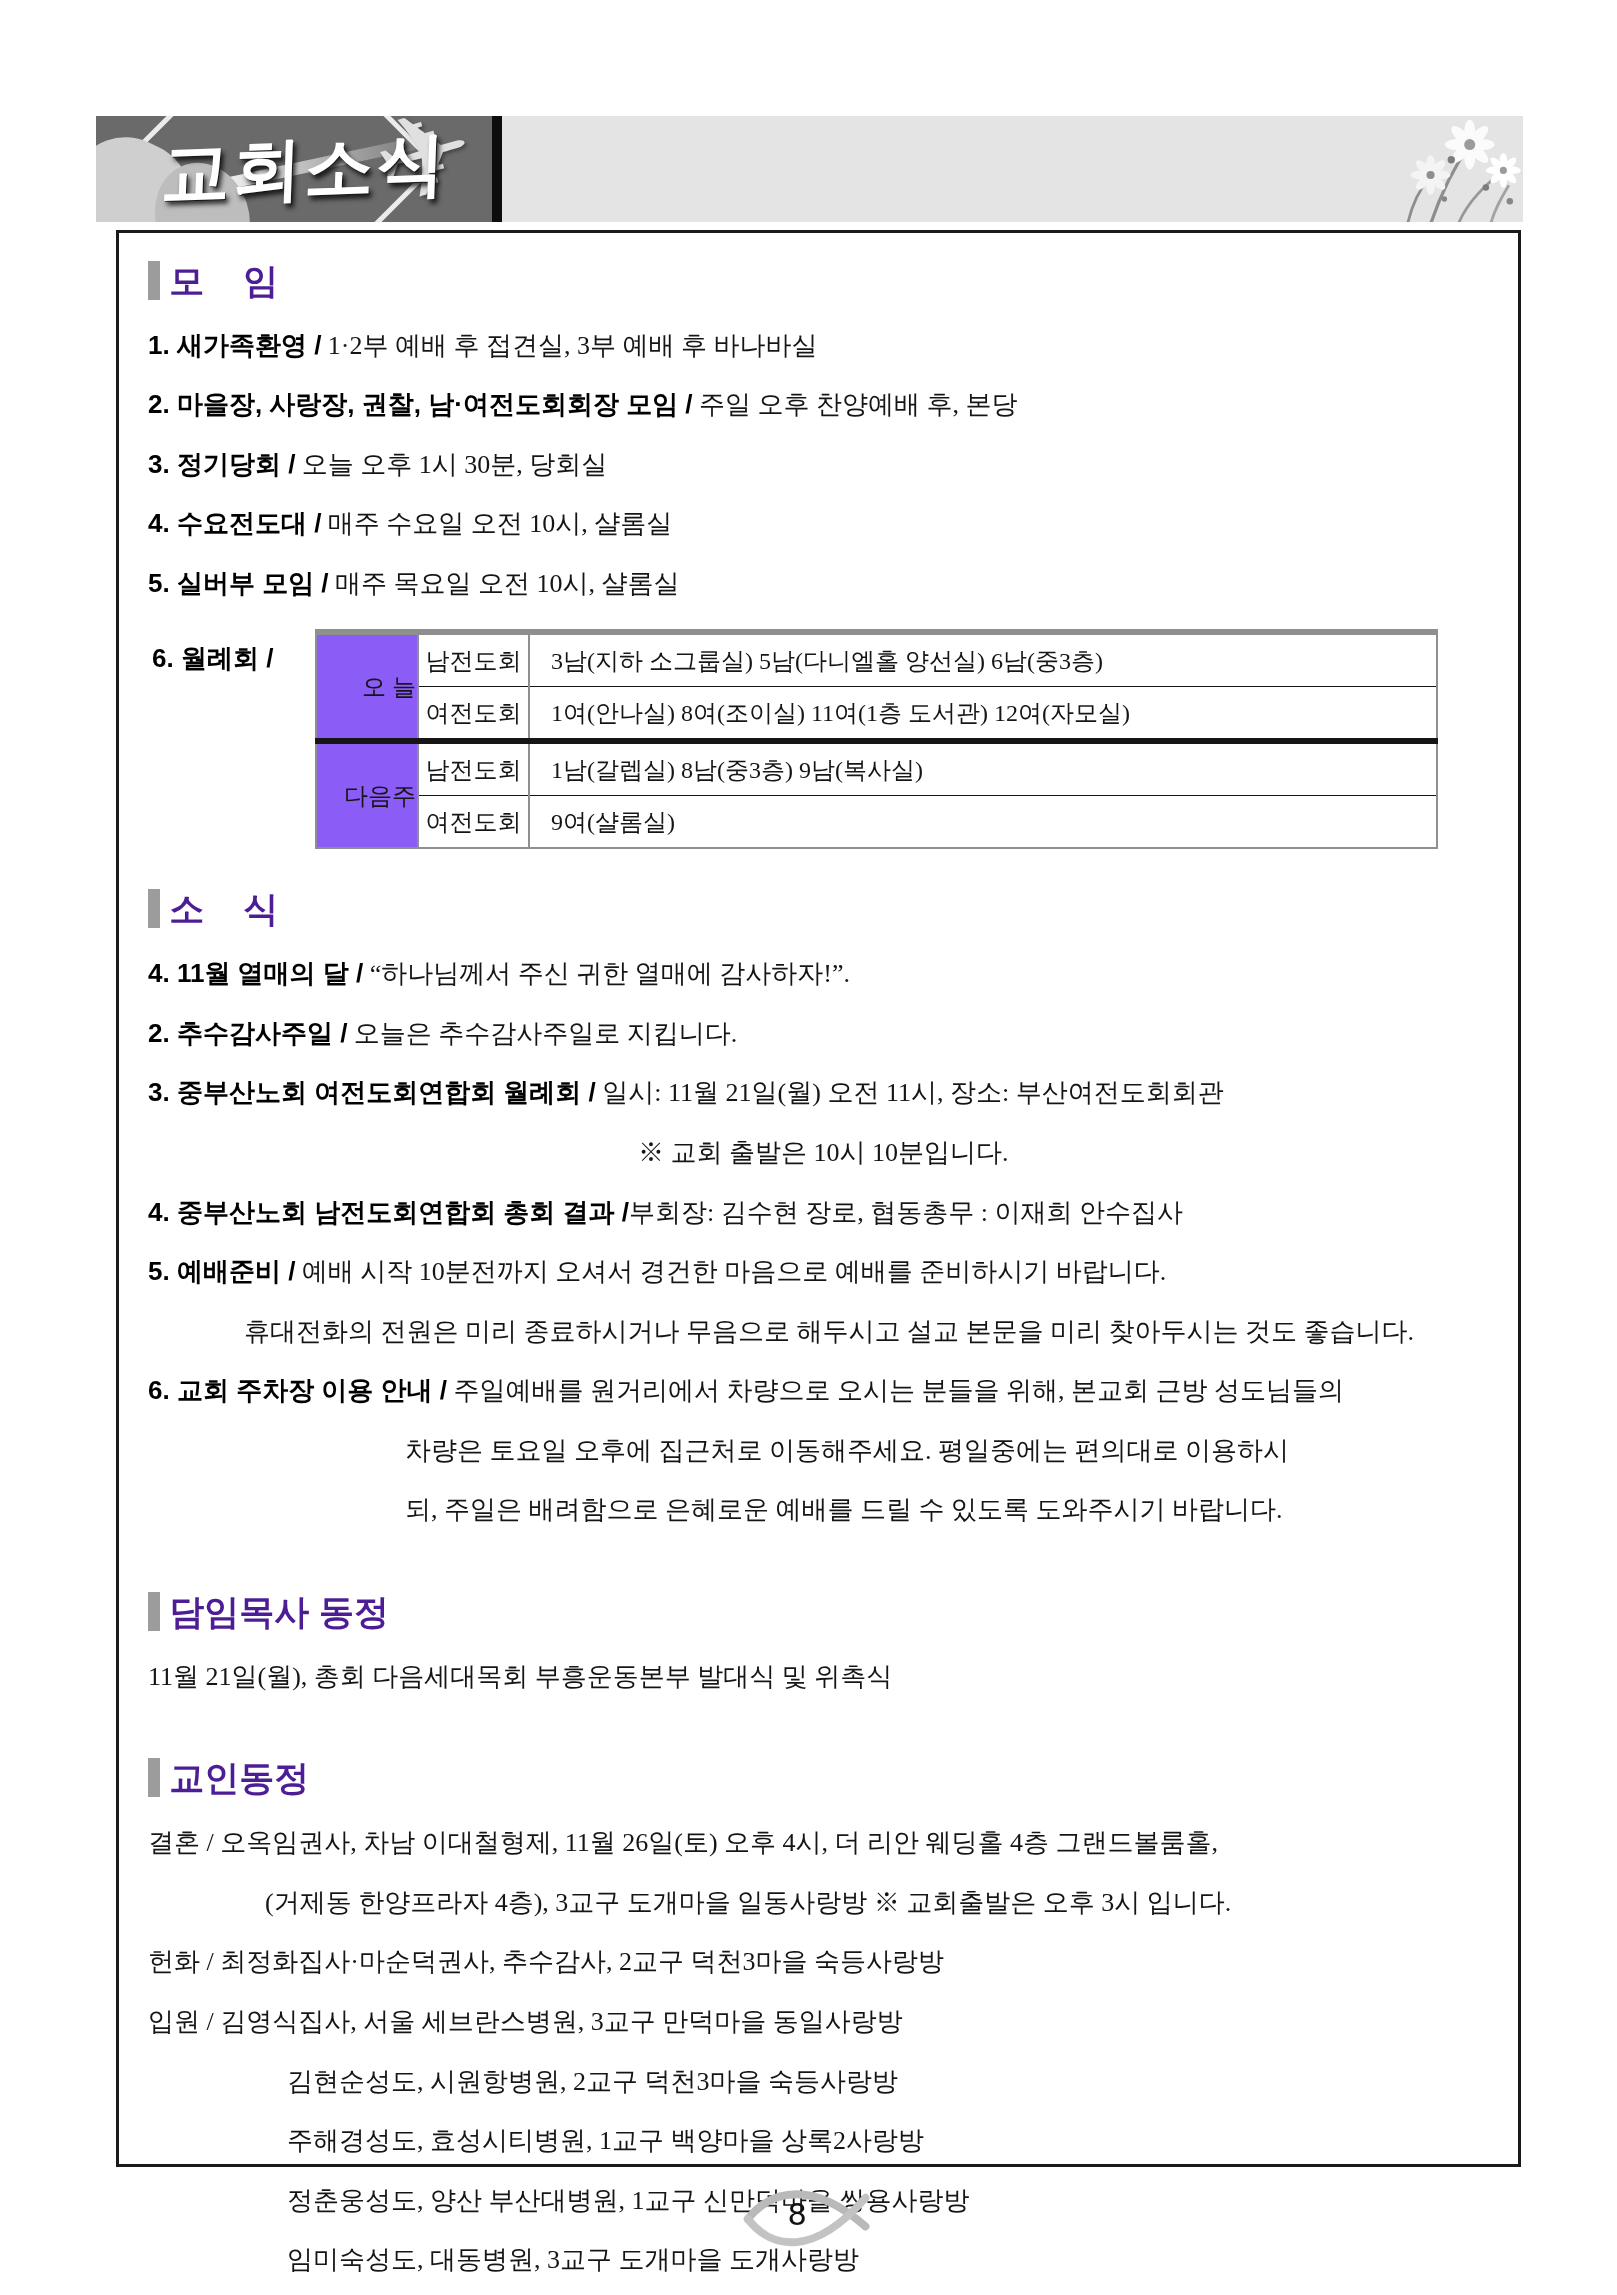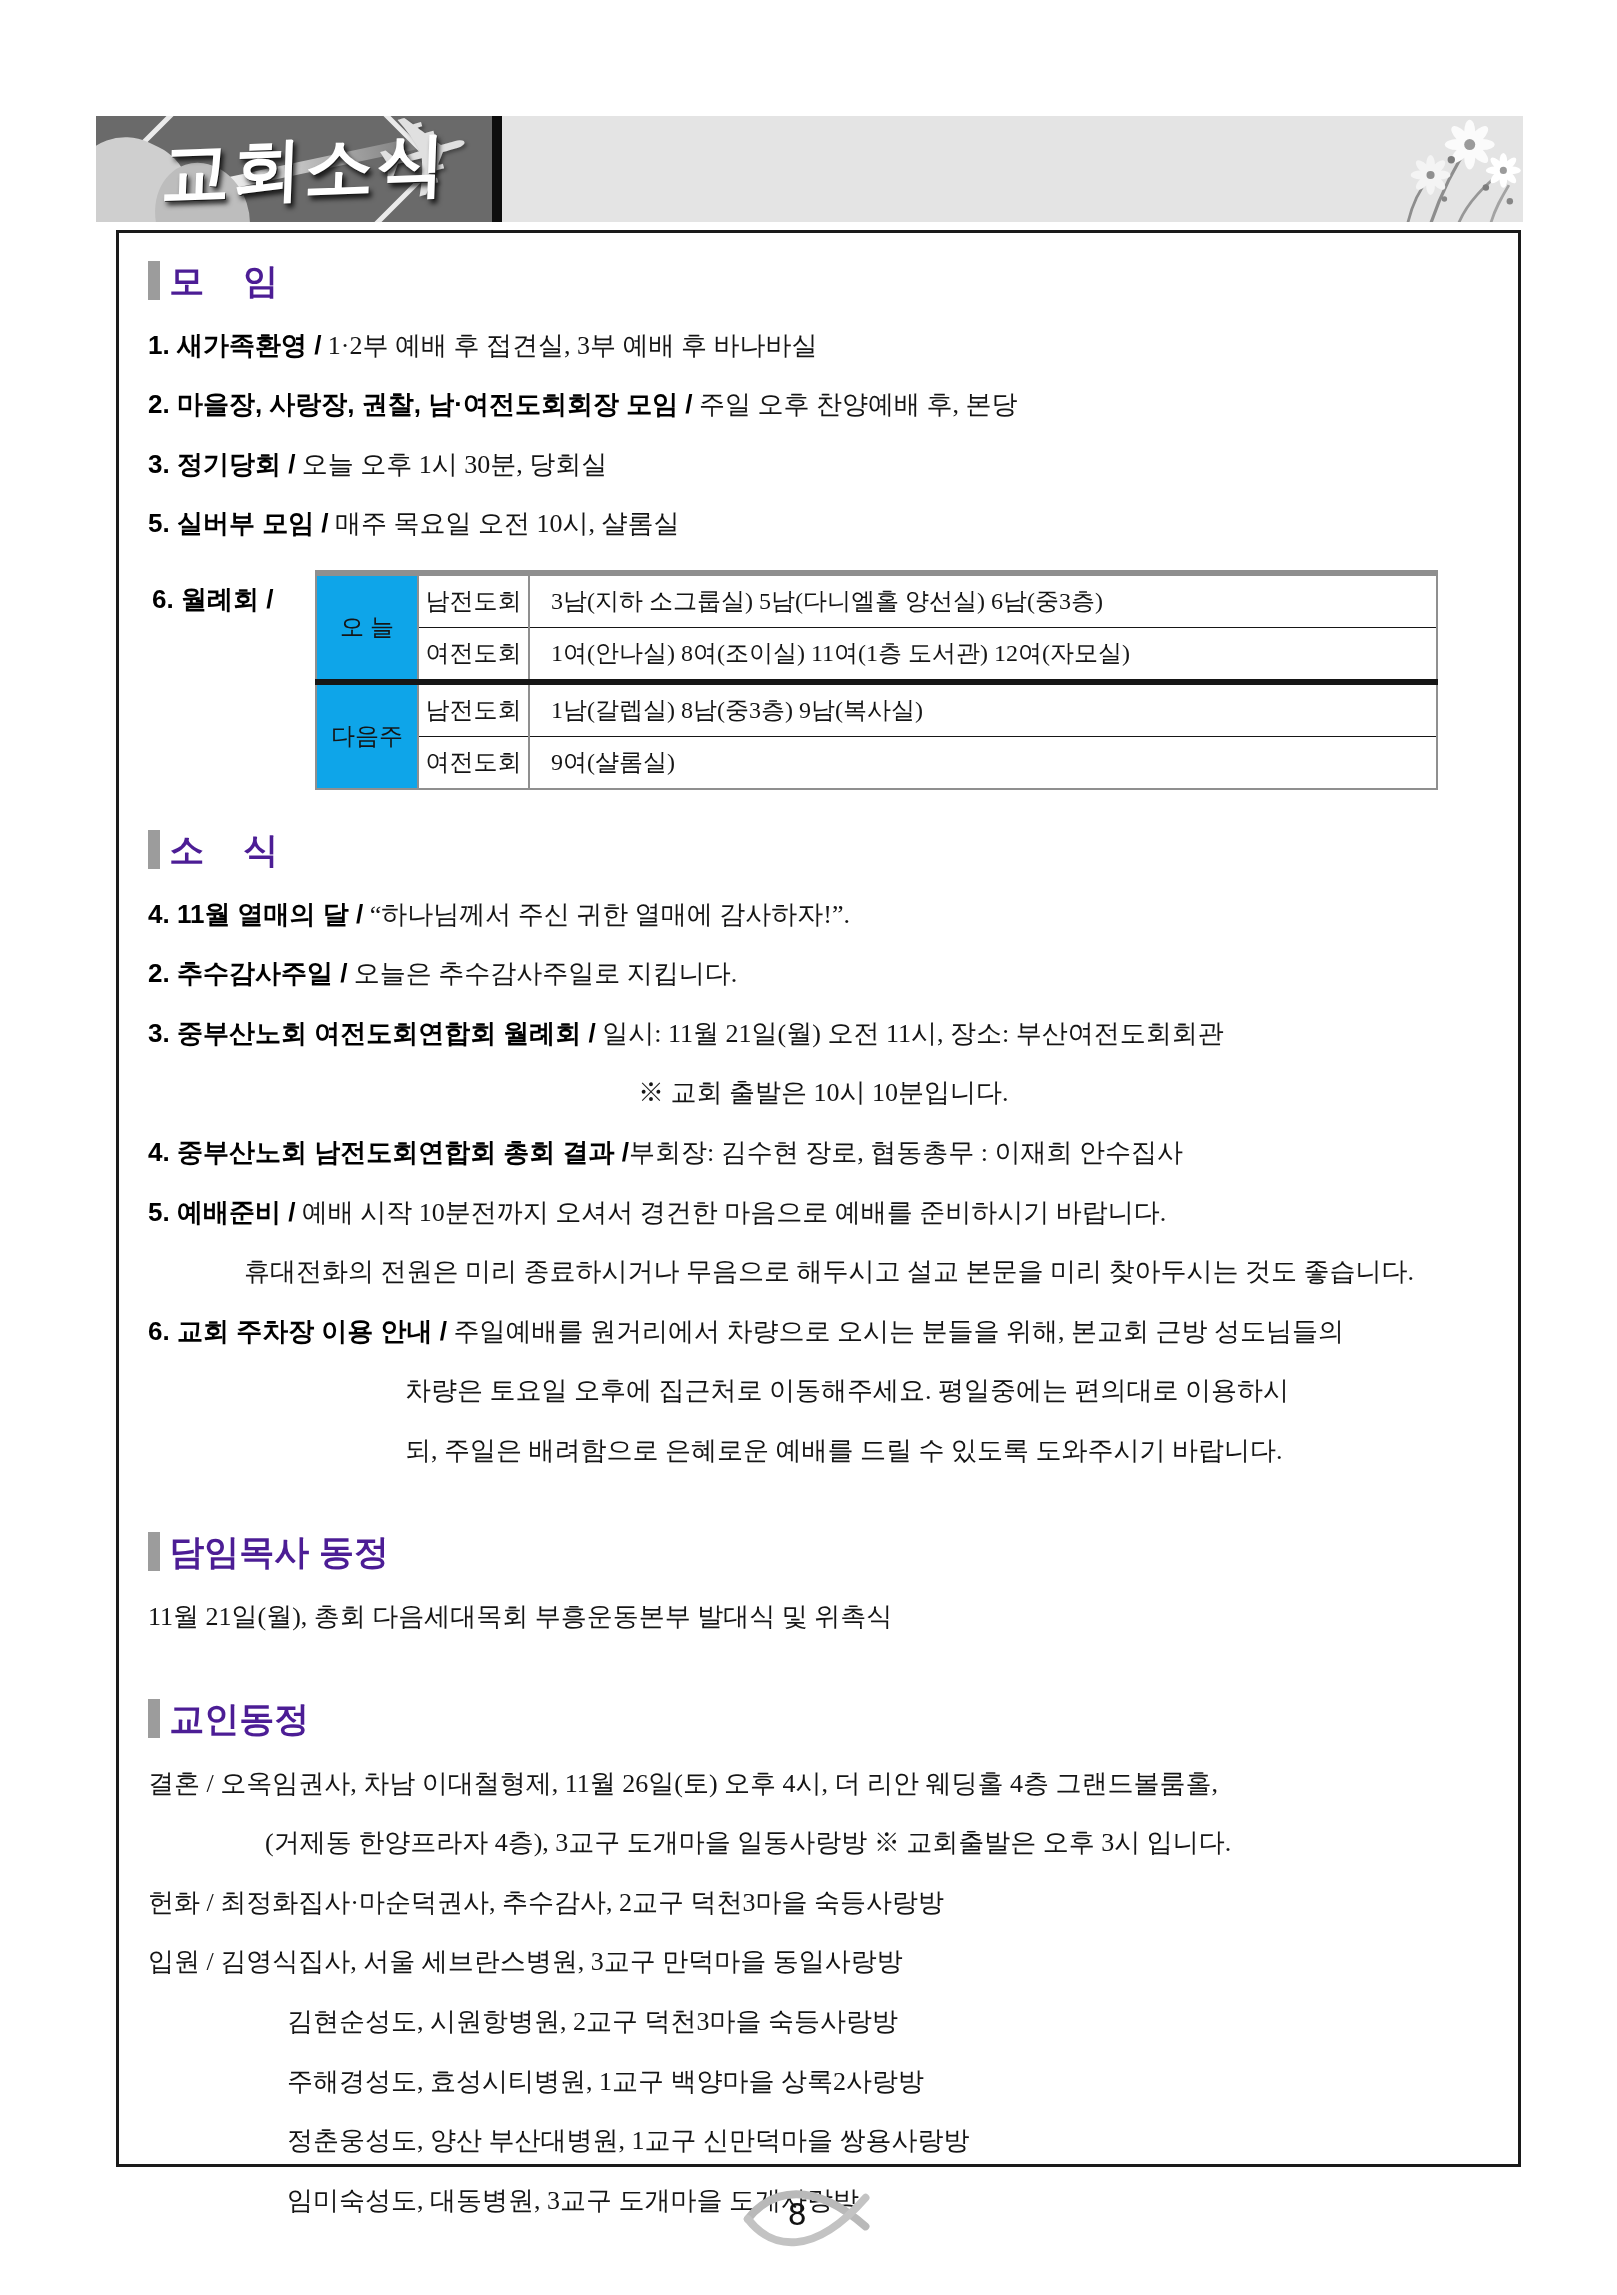--- a/index.html
+++ b/index.html
@@ -46,21 +46,21 @@
   .ind1{margin-left:490px;}  
   .ind2{margin-left:96px;}   
   .ind3{margin-left:257px;}   
   .ind4{margin-left:117px;}   
   .ind5{margin-left:139px;}   
   
   .monthly{display:flex;align-items:flex-start;margin:19.4px 0 0 0;}
   .monthly .lab{flex:none;width:159px;padding-top:12px;}
   table.mt{border-collapse:collapse;border:2.8px solid #8f8f8f;border-top-width:6px;width:1123px;}
   table.mt td{border-left:2.8px solid #8f8f8f;height:49px;font-size:24px;}
-  td.when{background:#0ea5e9;width:98px;text-align:center;font-size:23px;border-left:none;}
+  td.when{background:#8b5cf6;width:98px;text-align:right;font-size:23px;border-left:none;}
   td.grp{width:107px;text-align:center;font-size:21px;}
   td.det{padding-left:21px;}
   tr.sep-thin td{border-top:1.9px solid #161616;}
   tr.sep-thick td{border-top:6.5px solid #161616;}
   
   .footer{position:absolute;top:2180px;left:50%;transform:translateX(-50%);width:139px;height:79px;}
   .fish-num{position:absolute;left:48px;top:16.7px;font-family:"DejaVu Sans",sans-serif;
     font-size:30.5px;color:#111;}
 </style>
 </head>
@@ -128,20 +128,21 @@
   <div class="content">
 
     <div class="section first">
       <div class="sec-head">
         <div class="bullet"></div>
         <div class="sec-title">모    임</div>
       </div>
       <div class="line"><span class="b">1. 새가족환영 /</span> <span>1·2부 예배 후 접견실, 3부 예배 후 바나바실</span></div>
       <div class="line"><span class="b">2. 마을장, 사랑장, 권찰, 남·여전도회회장 모임 /</span> <span>주일 오후 찬양예배 후, 본당</span></div>
       <div class="line"><span class="b">3. 정기당회 /</span> <span>오늘 오후 1시 30분, 당회실</span></div>
+      <div class="line"><span class="b">4. 수요전도대 /</span> <span>매주 수요일 오전 10시, 샬롬실</span></div>
       <div class="line"><span class="b">5. 실버부 모임 /</span> <span>매주 목요일 오전 10시, 샬롬실</span></div>
 
       <div class="monthly">
         <div class="lab line" style="margin:4px;"><span class="b">6. 월례회 /</span></div>
         <table class="mt">
           <tbody>
               <tr>
             <td class="when" rowspan="2">오 늘</td>
             <td class="grp">남전도회</td>
             <td class="det">3남(지하 소그룹실) 5남(다니엘홀 양선실) 6남(중3층)</td>

